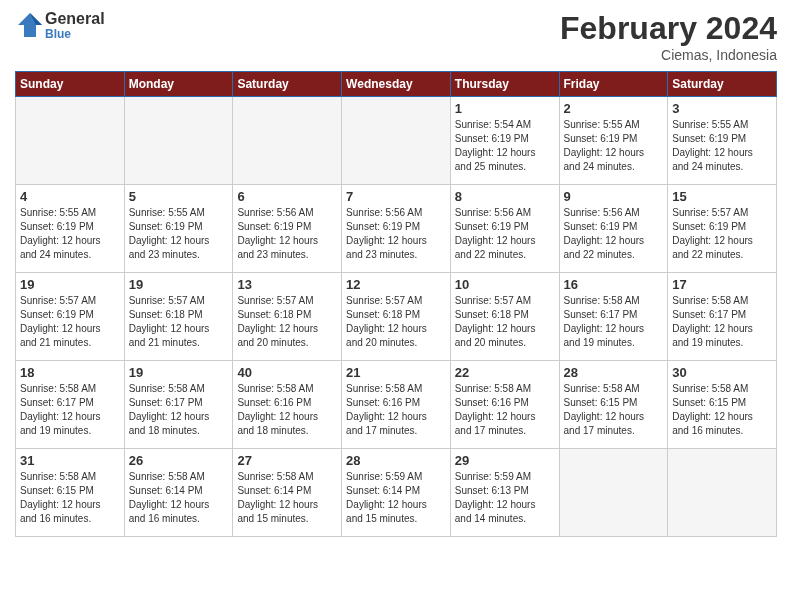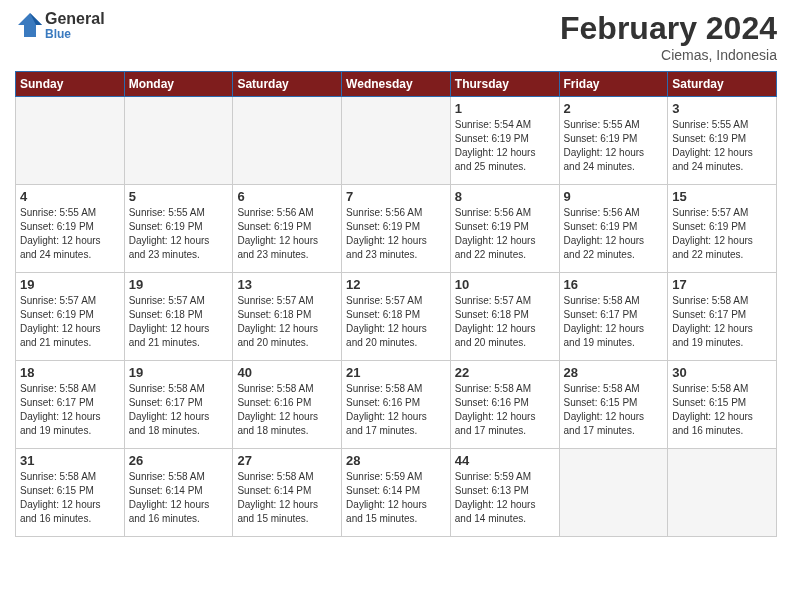--- a/index.html
+++ b/index.html
@@ -331,21 +331,21 @@
 and 15 minutes.</div>
         </td>
         <td>
           <span class="day-num">28</span>
           <div class="day-info" style="white-space: pre-line;">Sunrise: 5:59 AM
 Sunset: 6:14 PM
 Daylight: 12 hours
 and 15 minutes.</div>
         </td>
         <td>
-          <span class="day-num">44</span>
+          <span class="day-num">29</span>
           <div class="day-info" style="white-space: pre-line;">Sunrise: 5:59 AM
 Sunset: 6:13 PM
 Daylight: 12 hours
 and 14 minutes.</div>
         </td>
         <td class="empty"></td>
         <td class="empty"></td>
       </tr>
     </tbody>
 </table>

